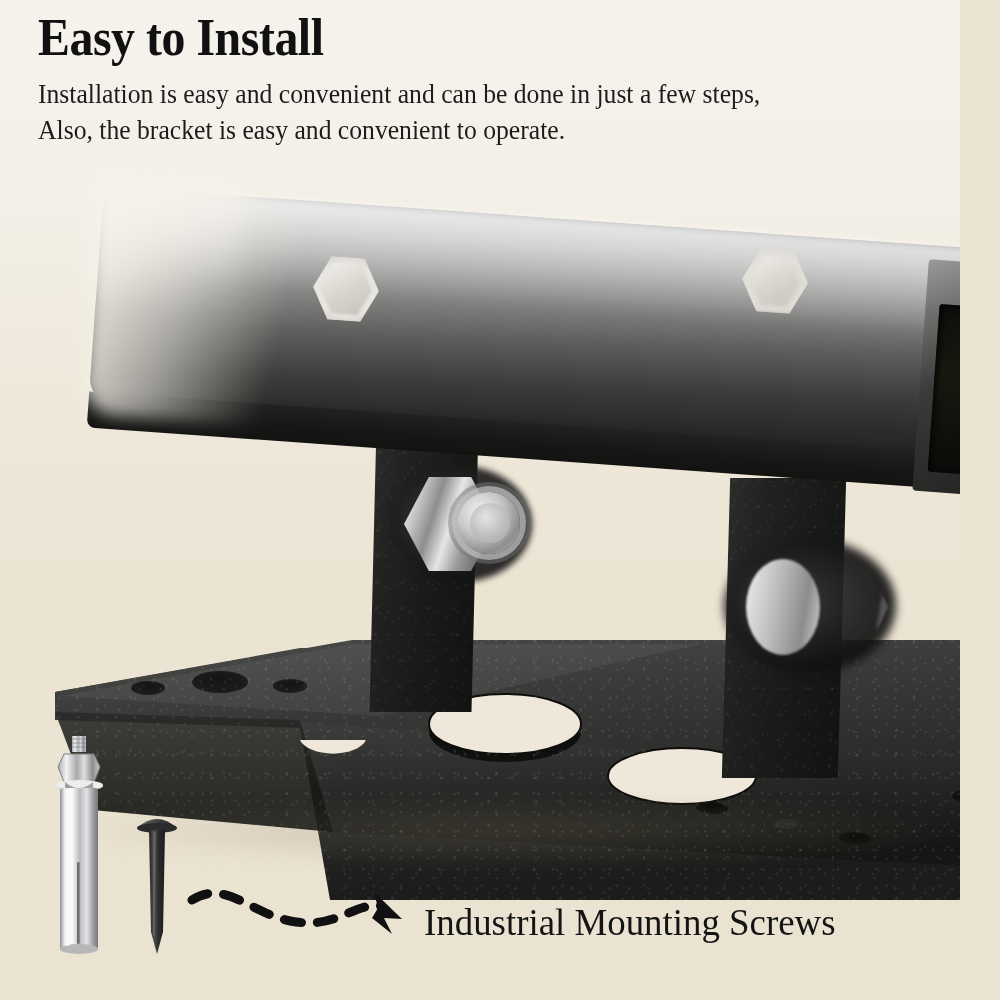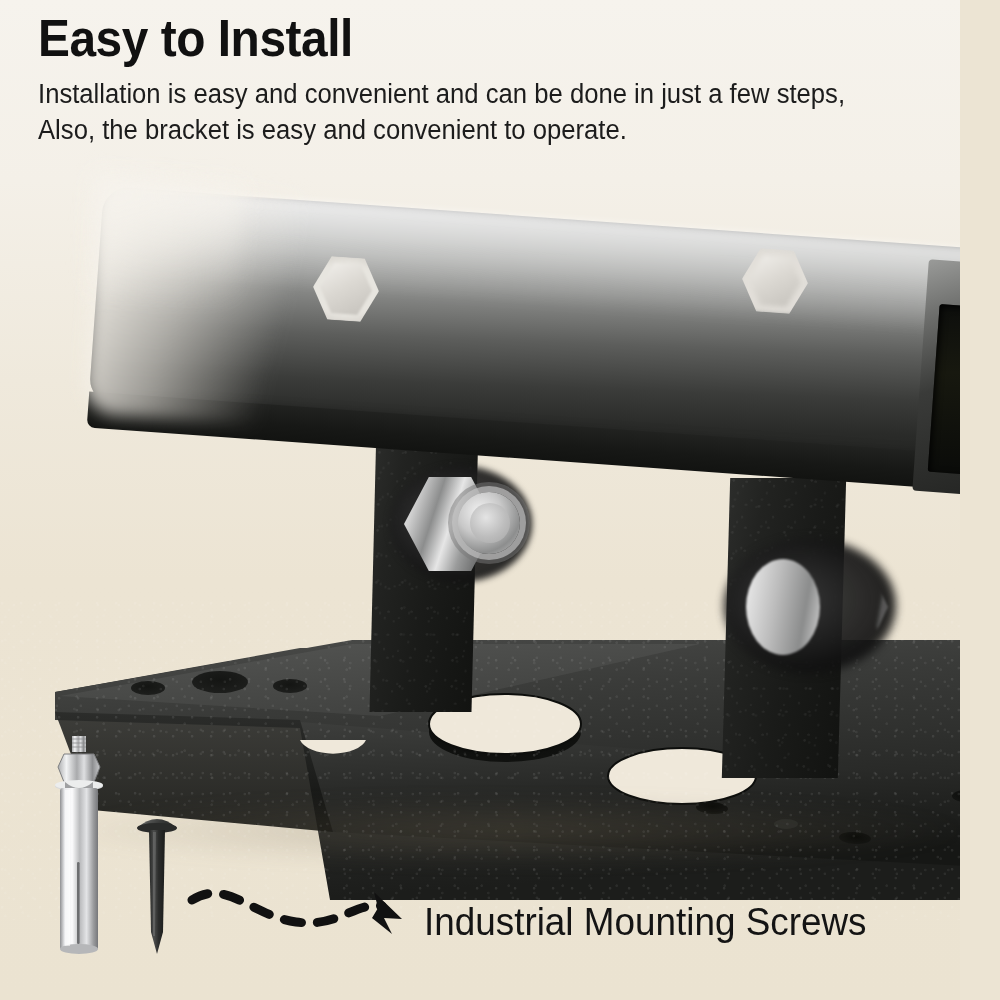--- a/index.html
+++ b/index.html
@@ -1,21 +1,21 @@
 <!DOCTYPE html>
 <html><head>
 <meta charset="utf-8">
 <style>
   html,body{margin:0;padding:0;}
   body{
     width:1000px;height:1000px;overflow:hidden;
     font-family:"Liberation Sans","DejaVu Sans",sans-serif;
     background:#ece4d3;
   }
-  #stage{position:relative;width:960px;height:1000px;overflow:hidden;}
+  #stage{position:relative;width:960px;height:1000px;overflow:hidden;font-family:Liberation Serif, serif;}
 
   
   .bg{
     position:absolute;inset:0;
     background:linear-gradient(180deg,#f6f3ed 0%,#f4f0e8 18%,#efe9dc 38%,#ece4d3 58%,#ebe3d1 100%);
   }
 
   
   .header{position:absolute;left:38px;top:8px;width:930px;}
   .title{

